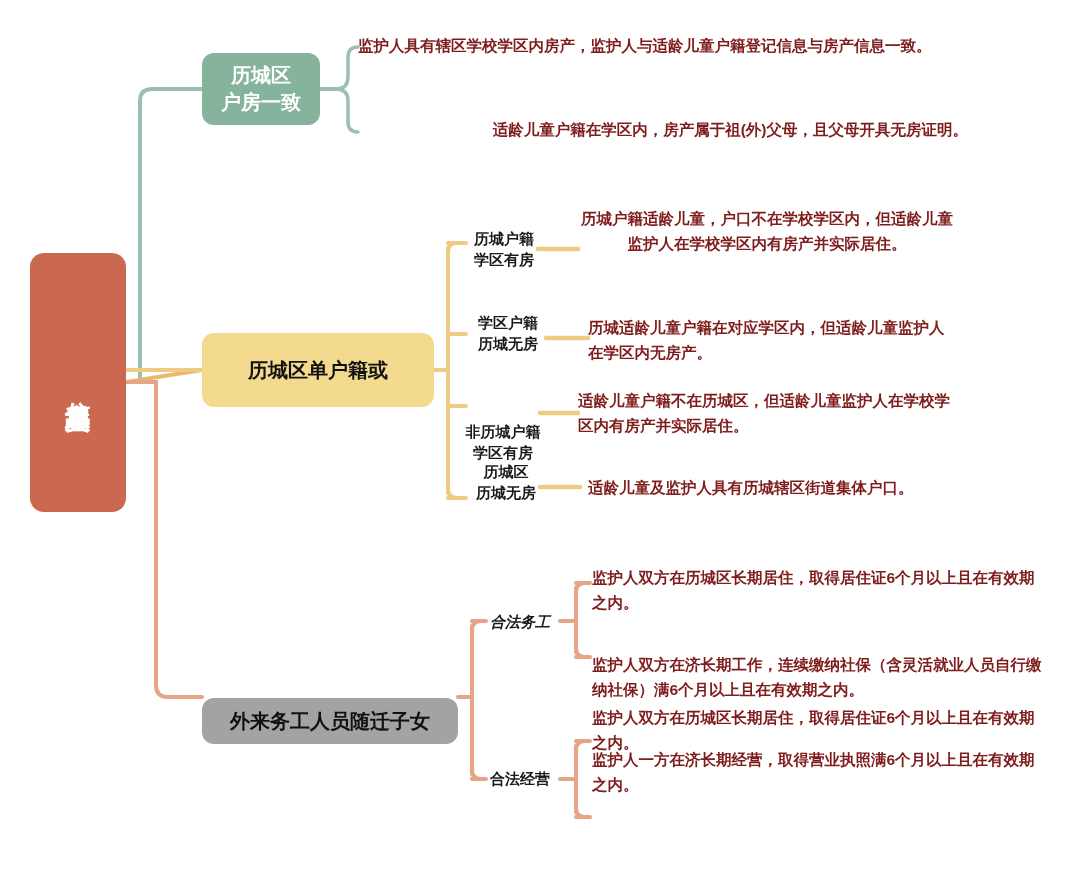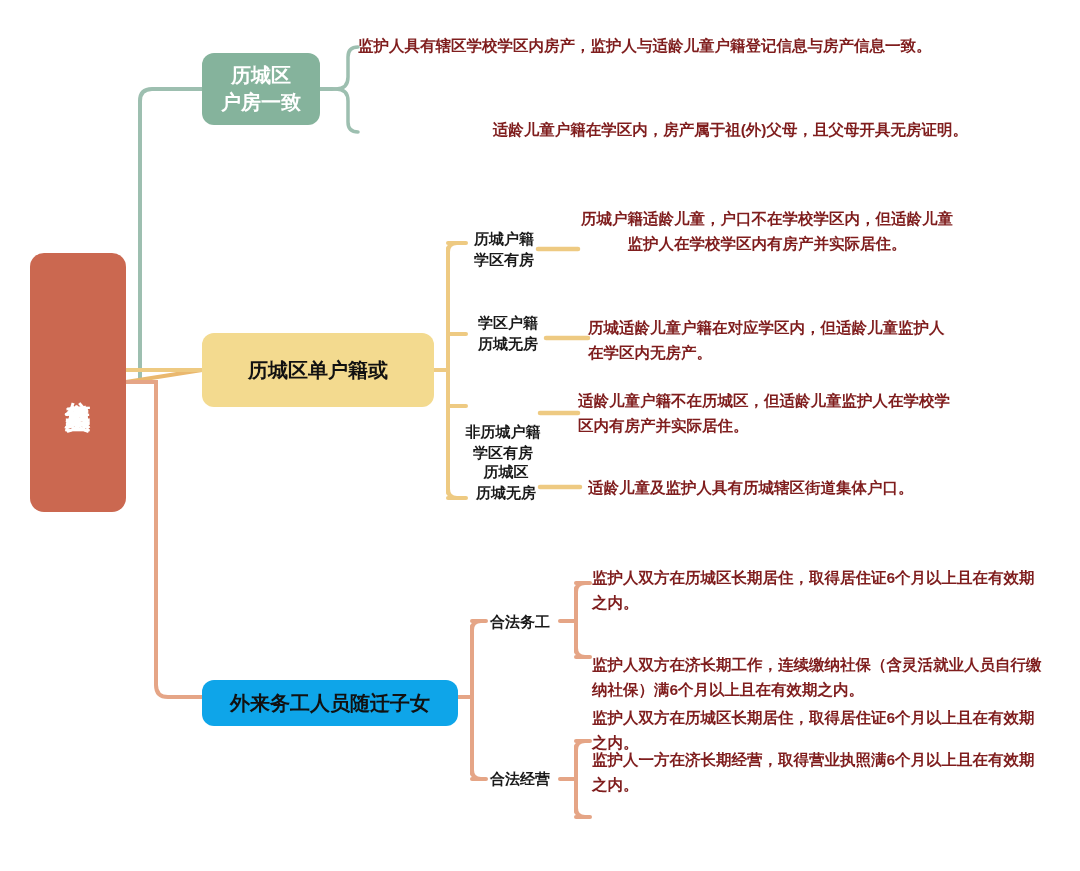--- a/index.html
+++ b/index.html
@@ -61,24 +61,24 @@
   #node-yellow {
     left: 202px;
     top: 333px;
     width: 232px;
     height: 74px;
     background: #f3da8f;
     font-size: 20px;
   }
   #node-salmon {
     left: 202px;
-    top: 680px;
+    top: 698px;
     width: 256px;
     height: 46px;
-    background: #0ea5e9;
+    background: #a3a3a3;
     font-size: 20px;
   }
   
   .l2 {
     position: absolute;
     font-size: 15px;
     font-weight: bold;
     color: #1a1a1a;
     line-height: 1.42;
     text-align: center;
@@ -193,21 +193,21 @@
     <div>历城无房</div>
   </div>
 
   <div class="leaf" style="left:578px; top:206px; width:378px;text-align:center;">历城户籍适龄儿童，户口不在学校学区内，但适龄儿童监护人在学校学区内有房产并实际居住。</div>
   <div class="leaf" style="left:578px; top:388px; width:386px;">适龄儿童户籍不在历城区，但适龄儿童监护人在学校学区内有房产并实际居住。</div>
   <div class="leaf" style="left:588px; top:315px; width:370px;">历城适龄儿童户籍在对应学区内，但适龄儿童监护人在学区内无房产。</div>
   <div class="leaf" style="left:588px; top:475px; width:420px;">适龄儿童及监护人具有历城辖区街道集体户口。</div>
 
   <div class="node l1" id="node-salmon">外来务工人员随迁子女</div>
 
-  <div class="l2" style="left:480px; top:611px; width:80px;">合法务工</div>
+  <div class="l2" style="left:480px; top:611px; width:80px;font-style:italic;">合法务工</div>
   <div class="l2" style="left:480px; top:769px; width:80px;font-family:Liberation Serif, serif;">合法经营</div>
 
   <div class="leaf" style="left:592px; top:565px; width:452px;">监护人双方在历城区长期居住，取得居住证6个月以上且在有效期之内。</div>
   <div class="leaf" style="left:592px; top:624px; width:452px;margin-top:28px;">监护人双方在济长期工作，连续缴纳社保（含灵活就业人员自行缴纳社保）满6个月以上且在有效期之内。</div>
   <div class="leaf" style="left:592px; top:705px; width:452px;">监护人双方在历城区长期居住，取得居住证6个月以上且在有效期之内。</div>
   <div class="leaf" style="left:592px; top:747px; width:452px;">监护人一方在济长期经营，取得营业执照满6个月以上且在有效期之内。</div>
 
 </div>
 
 </body></html>

